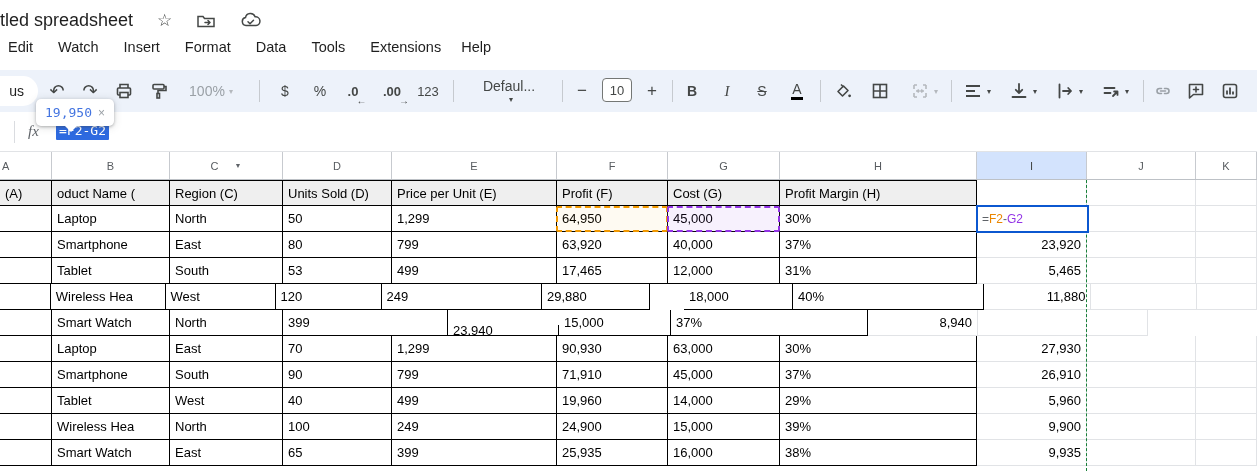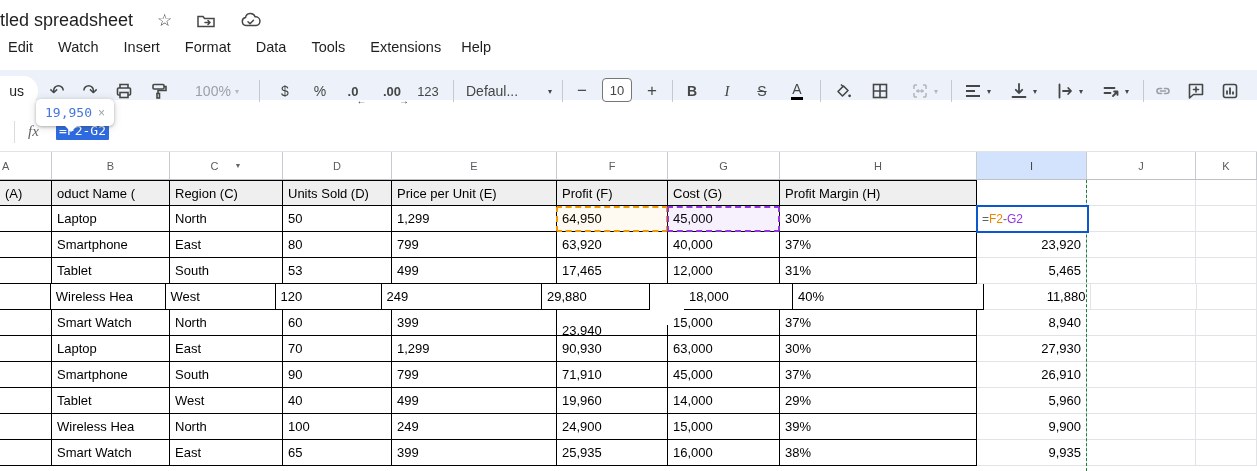--- a/index.html
+++ b/index.html
@@ -9,32 +9,32 @@
     background:#fff; font-family:"Liberation Sans", sans-serif; color:#202124;
   }
   
   .topbar { position:absolute; top:0; left:0; width:100%; height:70px; background:#fff; }
   .title-row { position:absolute; top:10px; left:0; display:flex; align-items:center; }
   .doc-title { font-size:18px; color:#1f1f1f; white-space:nowrap; }
   .title-ico { margin-left:24px; font-size:17px; color:#444746; display:flex; align-items:center; }
   .menu-row { position:absolute; top:39px; left:8px; display:flex; gap:25px; font-size:14.5px; color:#1f1f1f; }
   .menu-item { cursor:default; }
   
-  .toolbar { position:absolute; top:70px; left:0; width:100%; height:30px; background:#edf2fa; }
+  .toolbar { position:absolute; top:70px; left:0; width:100%; height:42px; background:#edf2fa; }
   .menus-pill { position:absolute; left:-28px; top:6px; width:66px; height:30px; background:#fff;
     border-radius:16px; display:flex; align-items:center; justify-content:flex-end; padding-right:14px;
     font-size:14px; color:#1f1f1f; }
   .tb { position:absolute; top:8px; height:26px; display:flex; align-items:center; justify-content:center;
     color:#444746; font-size:14px; }
   .tb.gray { color:#9aa0a6; }
   .tb .glyph { font-size:18px; line-height:1; }
   .tbdiv { position:absolute; top:10px; width:1px; height:22px; background:#c6cacf; }
   .drop { font-size:8px; margin-left:4px; color:#444746; }
   .gray .drop { color:#b4b8bd; }
-  .fontname { width:86px; display:flex; justify-content:space-between; align-items:center; font-size:14px; }
+  .fontname { width:86px; display:flex; justify-content:space-between; align-items:center; font-size:14px;flex-direction:column; }
   .sizebox { width:30px; height:24px; border:1px solid #747775; border-radius:4px; background:#fff;
     display:flex; align-items:center; justify-content:center; font-size:13px; }
   .bold { font-weight:bold; }
   .ital { font-style:italic; font-family:"Liberation Serif", serif; font-size:15px; }
   .strike { text-decoration:line-through; }
   .ubar { border-bottom:3px solid #000; line-height:1.05; padding:0 1px; }
   .decnum { font-size:13px; font-weight:bold; position:relative; }
   .decarrow { position:absolute; bottom:-7px; right:-8px; font-size:10px; }
   svg.ic { display:block; }
   
@@ -126,21 +126,21 @@
         <rect x="6" y="11.5" width="8" height="5" fill="#edf2fa"></rect>
     </svg>
   </div>
   <div class="tb" style="left:145px;width:26px">
     <svg class="ic" width="20" height="20" viewBox="0 0 20 20" fill="none" stroke="#444746" stroke-width="1.6">
       <rect x="5" y="3.5" width="11" height="4.5" rx="1"></rect>
         <path d="M16 5.5h2v4h-8v3"></path>
         <rect x="9" y="12.5" width="2.5" height="4.5"></rect>
     </svg>
   </div>
-  <div class="tb gray" style="left:184px;width:66px">
+  <div class="tb gray" style="left:178px;width:66px">
     <span>100%</span>
     <span class="drop">▾</span>
   </div>
   <div class="tbdiv" style="left:259px"></div>
 
   <div class="tb" style="left:273px;width:24px">
       <span>$</span>
     </div>
   <div class="tb" style="left:308px;width:24px">
       <span>%</span>
@@ -365,21 +365,20 @@
         <div class="c tbl" style="width: 112px; margin-left: 34px;">18,000</div>
         <div class="c tbl" style="width: 197px;">40%</div>
         <div class="c iright" style="width: 110px;">11,880</div>
         <div class="c" style="width: 109px;"></div>
         <div class="c" style="width: 61px;"></div>
       </div>
       <div class="row">
         <div class="c tbl" style="width: 52px;"></div>
         <div class="c tbl" style="width: 118px;">Smart Watch</div>
         <div class="c tbl" style="width: 113px;">North</div>
-        <div class="c tbl" style="width: 109px;">60</div>
         <div class="c tbl" style="width: 165px;">399</div>
         <div class="c tbl" style="width: 111px; margin-top: 15px;">23,940</div>
         <div class="c tbl" style="width: 112px;">15,000</div>
         <div class="c tbl" style="width: 197px;">37%</div>
         <div class="c iright" style="width: 110px;">8,940</div>
         <div class="c" style="width: 109px;"></div>
         <div class="c" style="width: 61px;"></div>
       </div>
       <div class="row">
         <div class="c tbl" style="width: 52px;"></div>

